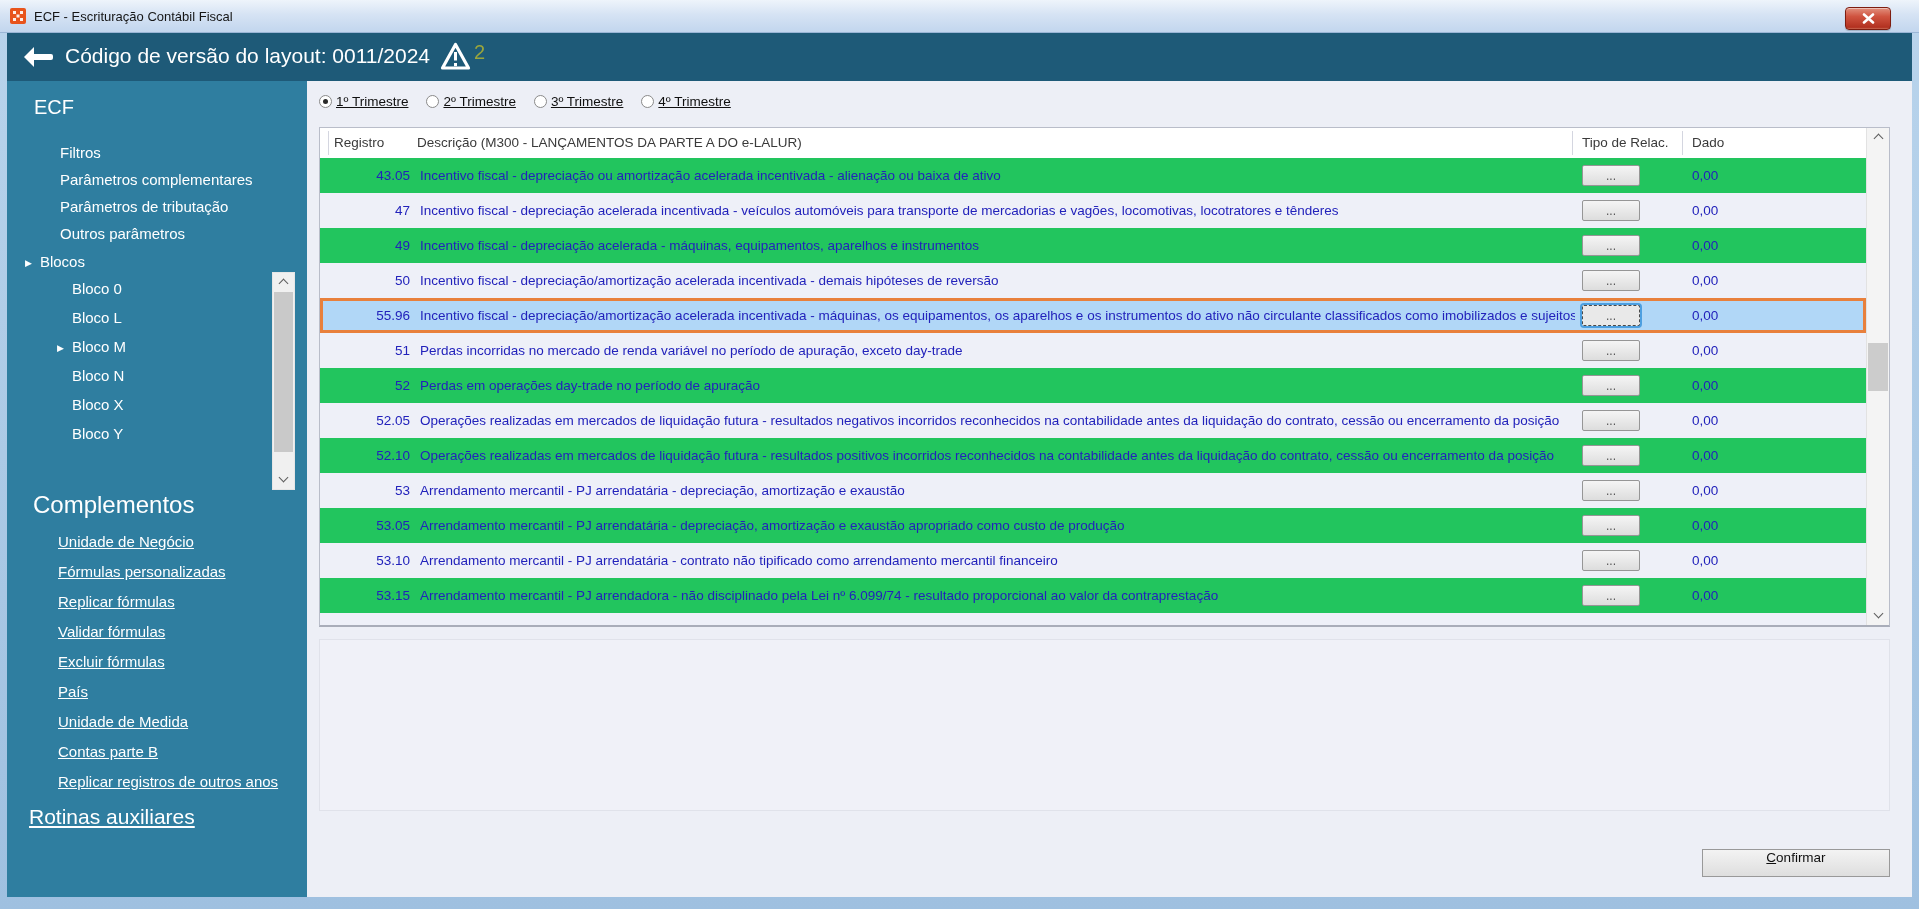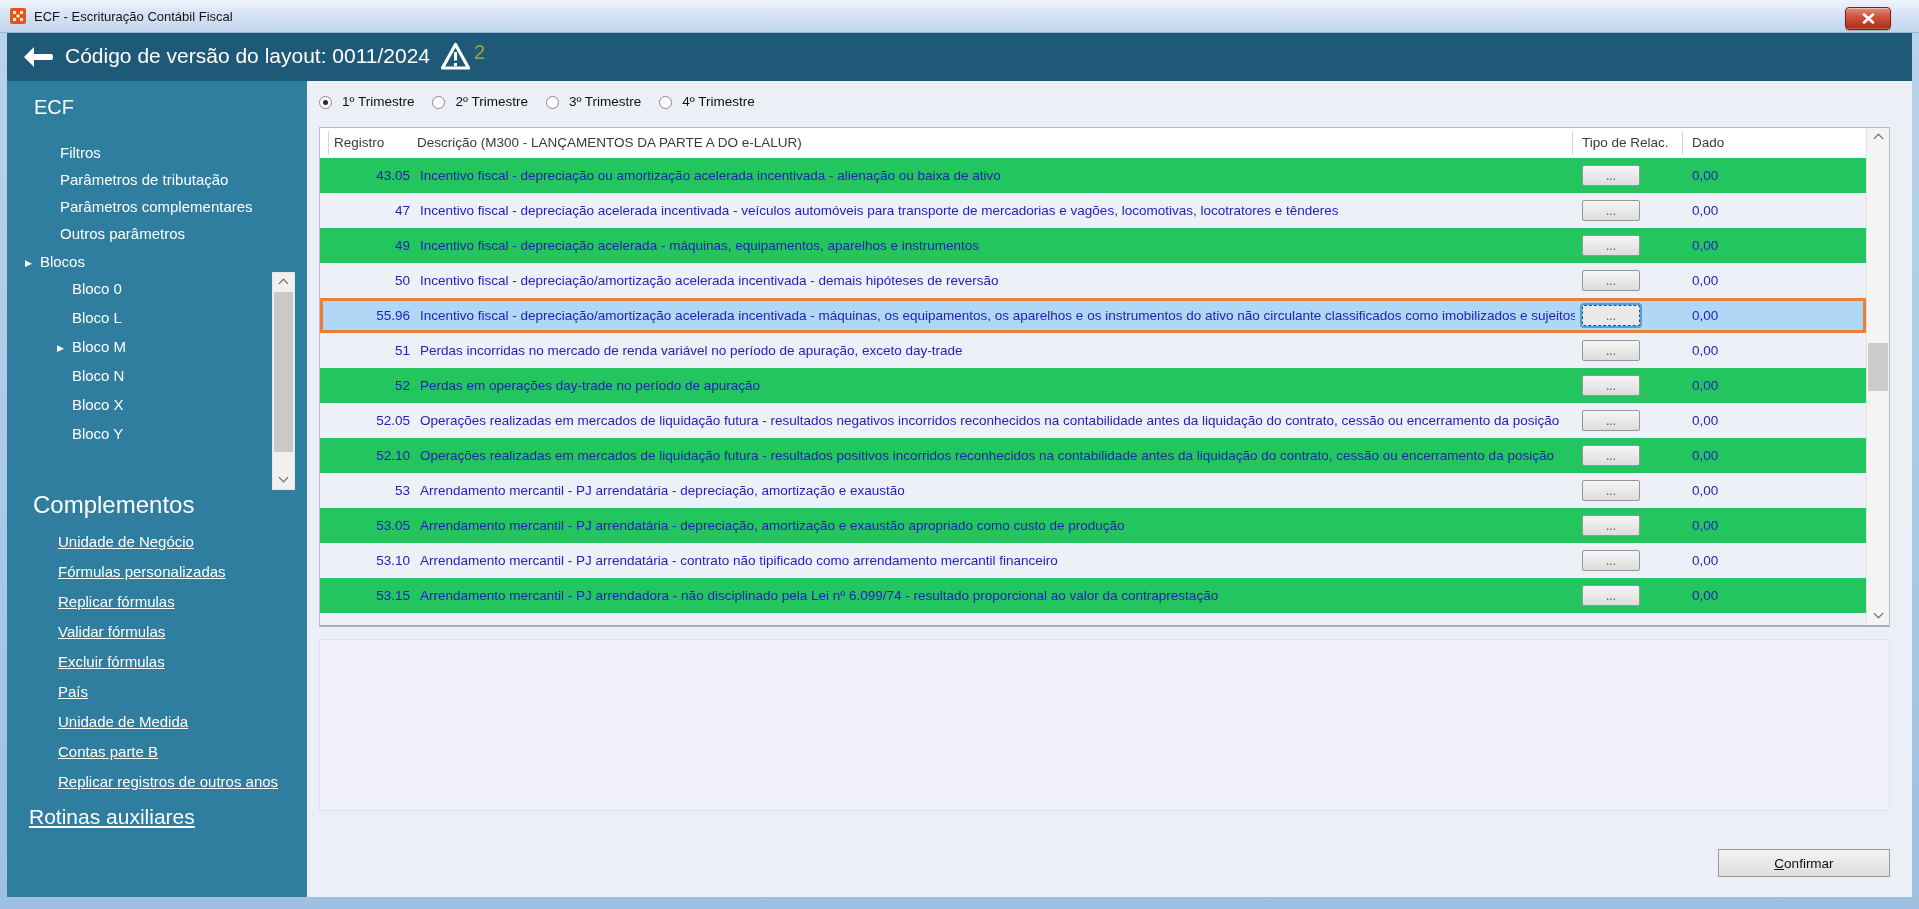--- a/index.html
+++ b/index.html
@@ -45,21 +45,21 @@
   .sb-comp-title { margin:42px 0 0 26px; font-size:24px; }
   .sb-links { margin-top:8px;padding-left:29px; }
   .sb-link { display:block; width:max-content; margin-left:22px; line-height:30px;
     font-size:15px; color:#fff; text-decoration:underline; cursor:pointer; }
   .sb-rotinas { display:block; width:max-content; margin:8px 0 0 22px; font-size:21px;
     color:#fff; text-decoration:underline; cursor:pointer; }
 
   
   .content { position:absolute; top:48px; left:300px; right:0; bottom:0; }
   .quarters { position:absolute; top:13px; left:12px; display:flex; gap:18px; font-size:13.5px; color:#101010; }
-  .quarter { display:flex; align-items:flex-end; gap:10px; cursor:pointer; }
+  .quarter { display:flex; align-items:center; gap:4px; cursor:pointer;text-decoration:underline; }
   .radio { width:13px; height:13px; border:1px solid #8a8a8a; border-radius:50%; background:#fff; position:relative; flex:none; }
   .quarter.checked .radio::after { content:""; position:absolute; inset:3px; border-radius:50%; background:#2a2a2a; }
 
   .table-panel { position:absolute; top:46px; left:12px; right:22px; height:500px;
     background:#22c55e; border:1px solid #b9bdc9; border-bottom:2px solid #a9adb9; }
   .tbl-header { position:absolute; top:0; left:0; right:23px; height:30px; background:#fff;
     font-size:13.5px; color:#3a3a3a; }
   .tbl-header .hc { position:absolute; top:7px; white-space:nowrap; }
   .h-reg { left:14px; } .h-desc { left:97px; } .h-tipo { left:1262px; } .h-dado { left:1372px; }
   .vsep { position:absolute; top:3px; bottom:3px; width:1px; background:#d4d6e0; }
@@ -82,23 +82,23 @@
   .tbl-scroll { position:absolute; top:0; right:0; bottom:0; width:23px; background:#f4f4f4; border-left:1px solid #e2e2e2; }
   .tbl-scroll .thumb { position:absolute; top:215px; left:1px; right:1px; height:48px; background:#cccccc; }
   .sb-btn { position:absolute; left:0; right:0; height:19px; cursor:pointer; }
   .sb-btn.up { top:0; } .sb-btn.down { bottom:0; }
   .chev { display:block; width:7px; height:7px; border-right:1.7px solid #5d5d5d; border-bottom:1.7px solid #5d5d5d; margin:0 auto; }
   .chev.up { transform:rotate(-135deg); margin-top:7px; }
   .chev.down { transform:rotate(45deg); margin-top:4px; }
 
   .bottom-panel { position:absolute; top:558px; left:12px; right:22px; height:172px;
     background:#f0f1f8; border:1px solid #e0e2ea; }
-  .confirm-btn { position:absolute; top:768px; right:22px; width:172px; height:28px;
+  .confirm-btn { position:absolute; top:768px; right:22px; width:188px; height:28px;
     background:linear-gradient(#f3f3f3,#dedede); border:1px solid #999; cursor:pointer;
-    font-size:13.5px; color:#101010; display:flex; align-items:center; justify-content:center; }
+    font-size:13.5px; color:#101010; display:flex; align-items:flex-start; justify-content:center; }
   .confirm-btn span::first-letter { text-decoration:underline; }
 </style>
 </head>
 <body>
 
 <div class="titlebar">
   <svg class="app-icon" viewBox="0 0 16 16">
     <rect x="0" y="0" width="16" height="16" rx="2" fill="#e8541c"></rect>
     <rect x="3" y="3" width="3" height="3" fill="#fff" opacity=".9"></rect>
     <rect x="10" y="3" width="3" height="3" fill="#fff" opacity=".9"></rect>
@@ -134,23 +134,23 @@
     </div>
   </div>
 
   <div class="sidebar">
     <div class="sb-title">ECF</div>
 
     <div class="sb-items">
 
         <div class="sb-item">Filtros</div>
 
+        <div class="sb-item">Parâmetros complementares</div>
+
         <div class="sb-item">Parâmetros de tributação</div>
-
-        <div class="sb-item">Parâmetros complementares</div>
 
         <div class="sb-item">Outros parâmetros</div>
       </div>
 
     <div class="sb-blocos-head">
       <span class="tri">▶</span><span>Blocos</span>
     </div>
 
     <div>
 

